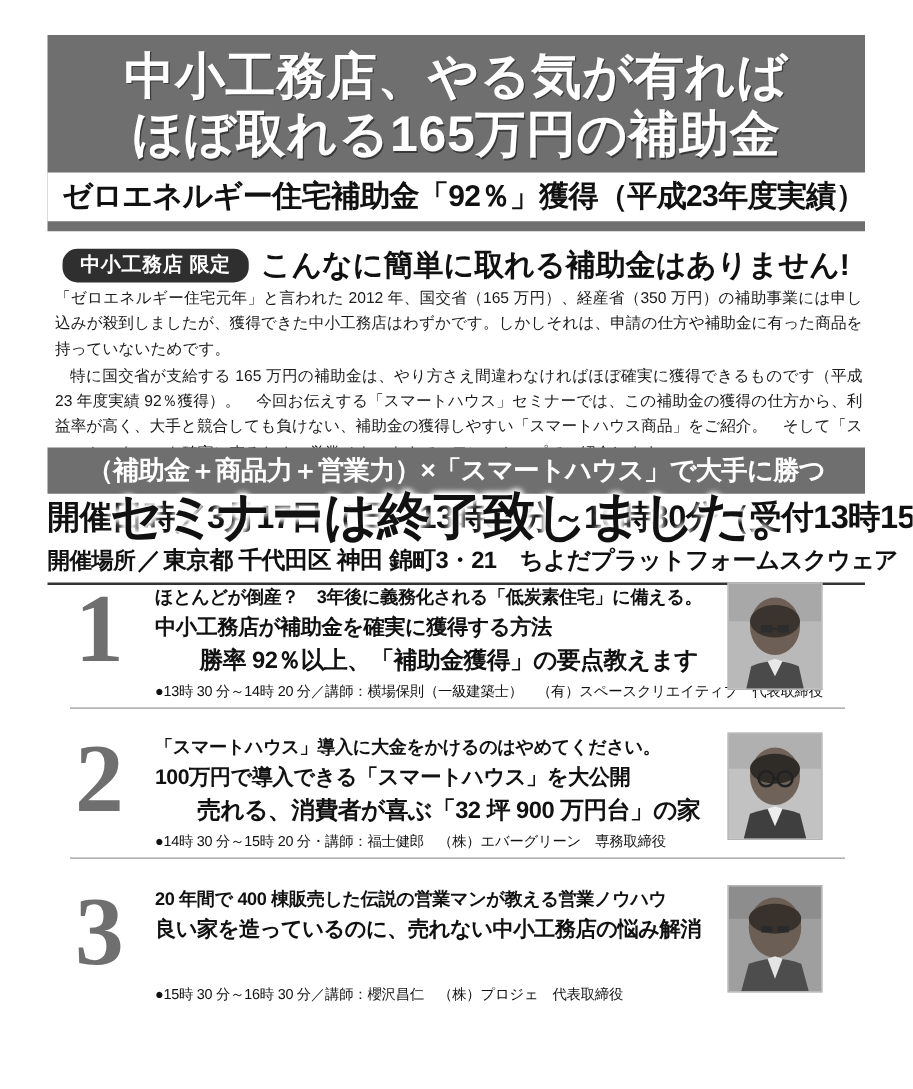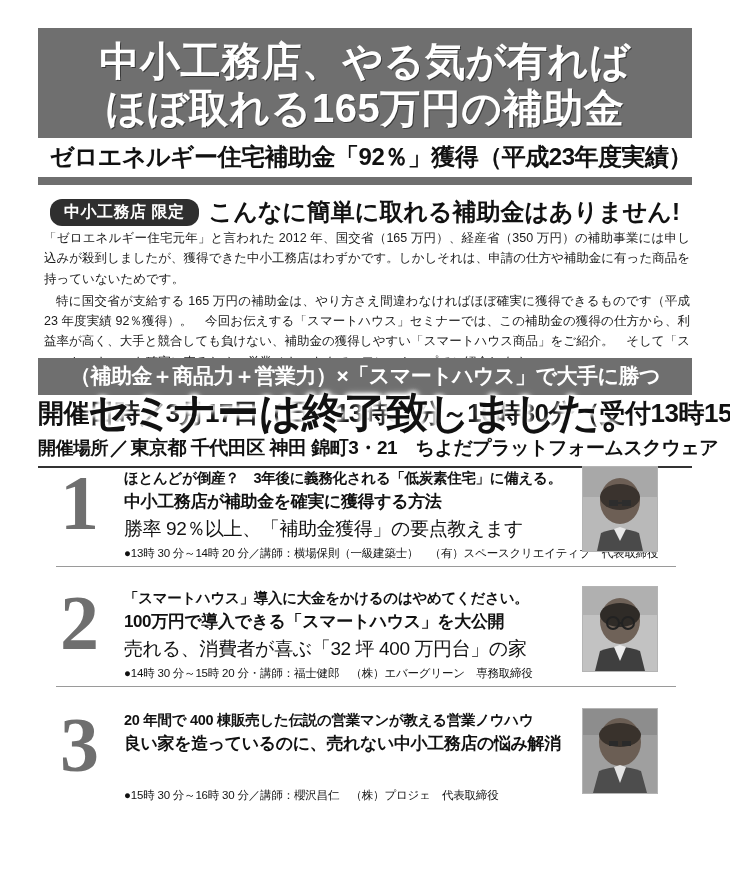--- a/index.html
+++ b/index.html
@@ -188,23 +188,24 @@
     letter-spacing: -0.3px;
   }
   .line-b {
     font-size: 17px;
     font-weight: bold;
     line-height: 1.5;
     letter-spacing: -0.4px;
   }
   .line-c {
     font-size: 19px;
-    font-weight: normal;
+    font-weight: bold;
     line-height: 1.45;
     letter-spacing: -0.4px;
+    text-align: center;
   }
   .speaker {
     position: absolute;
     left: 86px;
     top: 80px;
     font-size: 11.5px;
     letter-spacing: -0.2px;
     white-space: nowrap;
   }
   .rule {
@@ -281,21 +282,21 @@
       </svg>
     </div>
     <div class="rule"></div>
   </div>
 
   <div class="session s2">
     <div class="num">2</div>
     <div class="lines">
       <div class="line-a">「スマートハウス」導入に大金をかけるのはやめてください。</div>
       <div class="line-b">100万円で導入できる「スマートハウス」を大公開</div>
-      <div class="line-c">売れる、消費者が喜ぶ「32 坪 400 万円台」の家</div>
+      <div class="line-c">売れる、消費者が喜ぶ「32 坪 900 万円台」の家</div>
     </div>
     <div class="speaker">●14時 30 分～15時 20 分・講師：福士健郎　（株）エバーグリーン　専務取締役</div>
     <div class="portrait">
       <svg width="74" height="84" viewBox="0 0 74 84">
         <rect x="0" y="0" width="74" height="84" fill="#c2c2c2"></rect>
         <rect x="0" y="0" width="74" height="28" fill="#b0b0b0"></rect>
         <ellipse cx="37" cy="34" rx="20" ry="23" fill="#6f6258"></ellipse>
         <ellipse cx="37" cy="28" rx="20" ry="12" fill="#2f2b27"></ellipse>
         <circle cx="30" cy="36" r="6" fill="none" stroke="#222" stroke-width="2"></circle>
         <circle cx="45" cy="36" r="6" fill="none" stroke="#222" stroke-width="2"></circle>

